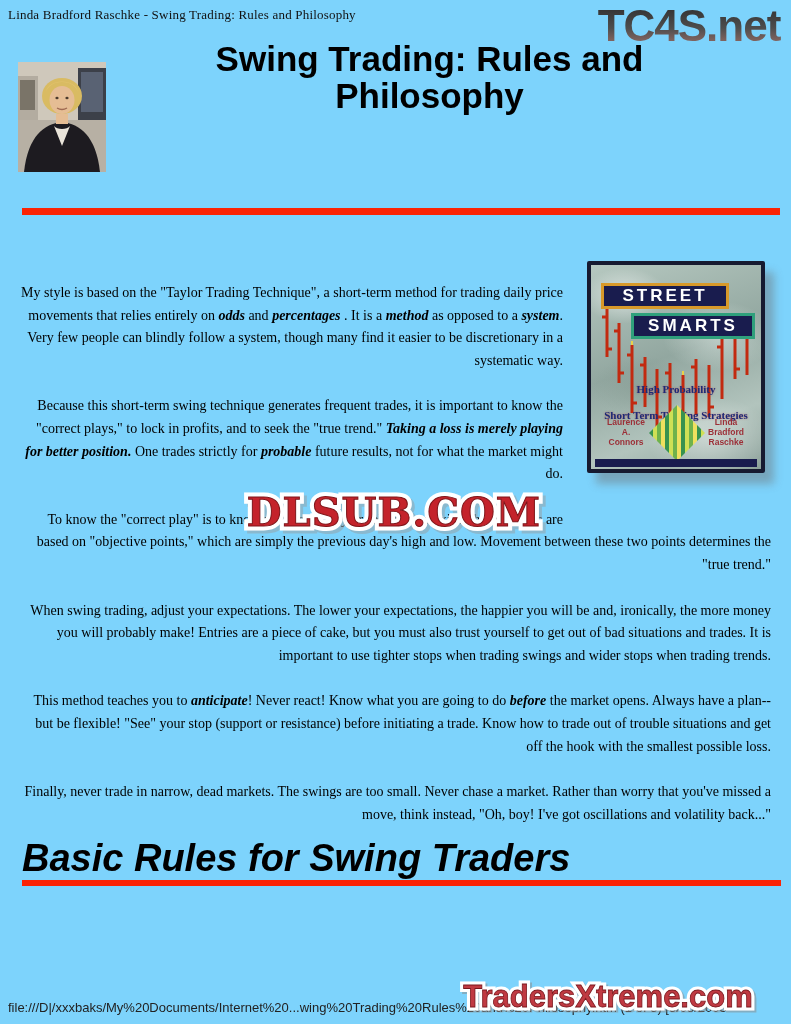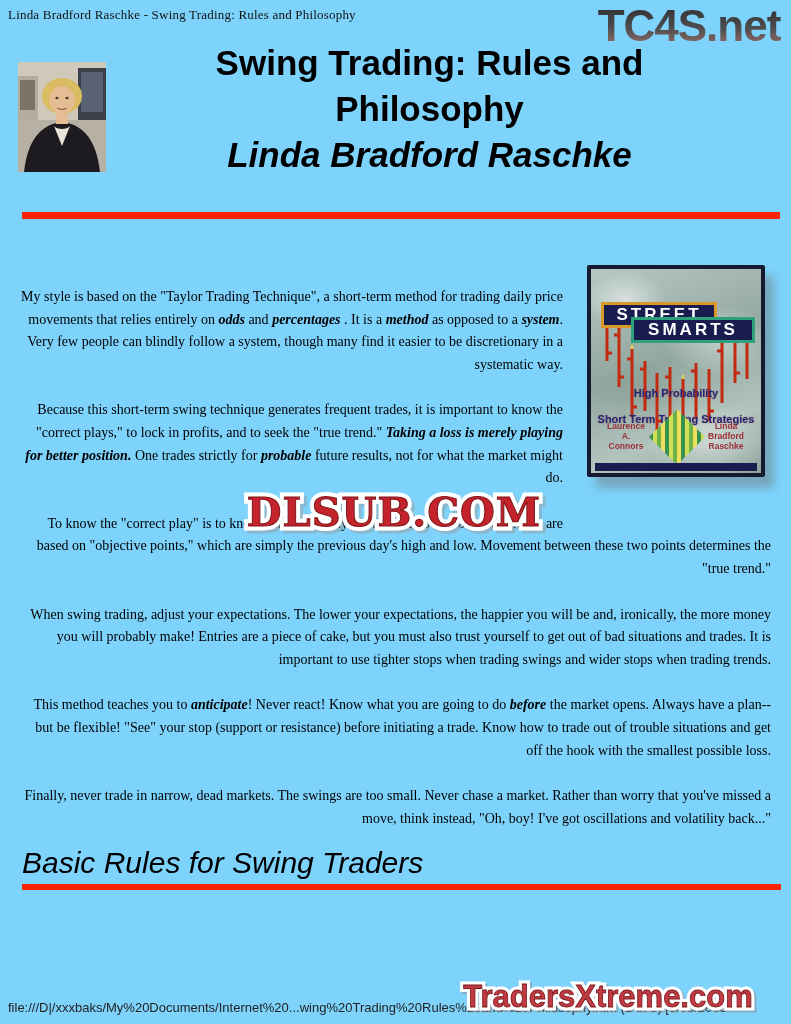--- a/index.html
+++ b/index.html
@@ -18,21 +18,21 @@
 
   
   .tc4s { position:absolute; top:0px; right:2px; width:200px; height:54px; }
 
   
   .header-block { display:flex; padding:40px 10px 0 18px; }
   .portrait { width:88px; height:110px; margin-top:22px; flex:0 0 auto; }
   .title-block { flex:1 1 auto; text-align:center; padding-right:28px; }
   .main-title {
     font-family:"Liberation Sans", sans-serif; font-weight:bold;
-    font-size:35px; line-height:46px; max-width:540px; margin:0 auto;
+    font-size:35px; line-height:37px; max-width:540px; margin:0 auto;
   }
   .author-title {
     font-family:"Liberation Sans", sans-serif; font-weight:bold; font-style:italic;
     font-size:35px; line-height:43px; margin-top:1px;
   }
 
   .rule-red-top { height:7px; background:#fb2304; margin:36px 11px 0 22px; }
 
   .content { padding:44px 20px 0 20px; }
   .content p {
@@ -50,45 +50,45 @@
       radial-gradient(80px 50px at 75% 35%, rgba(235,244,240,.5), transparent 70%),
       radial-gradient(70px 45px at 30% 60%, rgba(130,152,143,.55), transparent 70%),
       radial-gradient(90px 60px at 70% 85%, rgba(255,255,255,.4), transparent 70%),
       linear-gradient(160deg,#b6c8c0,#92a7a0 45%,#b2c4bd 75%,#8ba099);
     box-shadow:9px 11px 9px rgba(110,110,110,.45);
   }
   .candles { position:absolute; inset:0; }
   .banner { position:absolute; background:#191c4e; color:#fff; text-align:center;
     font-family:"Liberation Sans", sans-serif; font-weight:bold; font-size:17px;
     letter-spacing:3px; line-height:20px; }
-  .banner-street { top:18px; left:10px; width:116px; border:3px solid #d8992a;margin-top:15px; }
+  .banner-street { top:18px; left:10px; width:128px; border:3px solid #d8992a; }
   .banner-smarts { top:48px; left:40px; width:124px; border:3px solid #2fa07c; }
   .book-subtitle { position:absolute; top:118px; left:0; width:100%; text-align:center;
-    font-family:Liberation Sans, sans-serif; font-weight:bold; color:#1c2a78;
+    font-family:Liberation Serif, serif; font-weight:bold; color:#1c2a78;
     text-shadow:0 0 2px rgba(190,40,40,.55); }
   .book-subtitle .s1 { font-size:11px; line-height:13px; }
   .book-subtitle .s2 { font-size:11px; line-height:14px;margin-top:12px; }
   .diamond { position:absolute; top:140px; left:58px; width:56px; height:56px;
     clip-path:polygon(50% 0, 100% 50%, 50% 100%, 0 50%);
     background:repeating-linear-gradient(90deg,#37924f 0 4px,#cfe055 4px 8px,#6fb24c 8px 12px,#efe05e 12px 16px);
   }
   .book-author { position:absolute; width:54px; text-align:center;
     font-family:"Liberation Sans", sans-serif; font-weight:bold; font-size:8.5px;
     line-height:10px; color:#9c3038; top:152px; }
   .book-author.left { left:8px;text-align:center; } .book-author.right { right:8px; }
   .book-bottom-strip { position:absolute; bottom:2px; left:4px; right:4px; height:8px; background:#191c4e; }
 
   
   .dlsub { position:absolute; left:236px; top:483px; width:316px; height:58px; }
 
   
   .section-heading {
     clear:both;
-    font-family:"Liberation Sans", sans-serif; font-weight:normal; font-style:italic;
-    font-size:30px; margin:14px 0 0 2px; line-height:37px;
+    font-family:"Liberation Sans", sans-serif; font-weight:bold; font-style:italic;
+    font-size:38px; margin:14px 0 0 2px; line-height:37px;
   }
   .rule-red-bottom { height:6px; background:#fb2304; margin:3px 10px 0 22px; }
 
   
   .footer-path {
     position:absolute; left:8px; bottom:9px; width:720px;
     font-family:"Liberation Sans", sans-serif; font-size:13px; color:#222;
     white-space:nowrap; overflow:hidden;
   }
   .tx-logo { position:absolute; right:18px; bottom:4px; width:330px; height:40px; }
@@ -128,21 +128,20 @@
         <ellipse cx="44" cy="38" rx="12.5" ry="14" fill="#e5bd94"></ellipse>
         <path d="M28,30 C30,16 58,16 60,30 C58,24 52,20 44,20 C36,20 30,24 28,30 Z" fill="#e2c36e"></path>
         <ellipse cx="39" cy="36" rx="1.6" ry="1.2" fill="#4a3a2c"></ellipse>
         <ellipse cx="49" cy="36" rx="1.6" ry="1.2" fill="#4a3a2c"></ellipse>
         <path d="M39,46 Q44,49 49,46" stroke="#a06a52" stroke-width="1.4" fill="none"></path>
         <rect x="38" y="52" width="12" height="10" fill="#e5bd94"></rect>
       </svg>
     </div>
     <div class="title-block">
       <h1 class="main-title">Swing Trading: Rules and Philosophy</h1>
-      <div class="author-title">Linda Bradford Raschke</div>
     </div>
   </div>
 
   <div class="rule-red-top"></div>
 
   <div class="content">
 
     <div class="book-wrap">
       <div class="book">
         <svg class="candles" width="178" height="212" viewBox="0 0 178 212">

